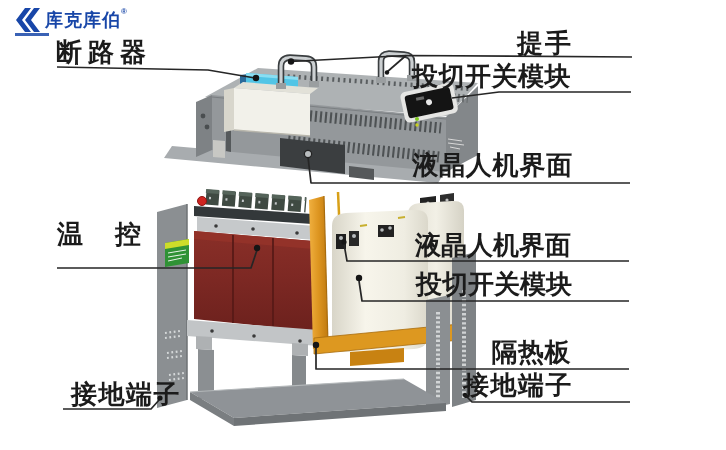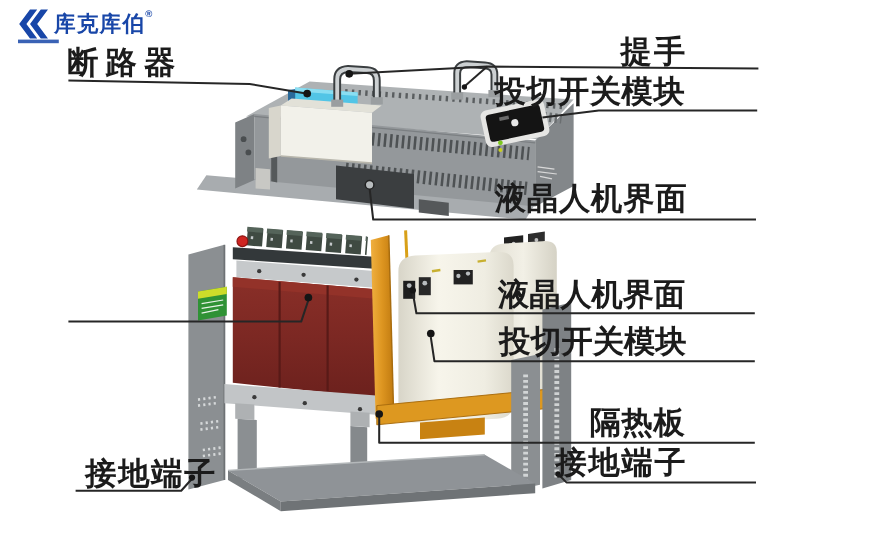--- a/index.html
+++ b/index.html
@@ -247,20 +247,21 @@
     <span class="brand">库克库伯</span>
     <span class="reg">®</span>
   </div>
   <div class="logo-strip"></div>
 
   <div class="callout c0">断路器</div>
   <div class="callout c1 c-right">提手</div>
   <div class="callout c2 c-right">投切开关模块</div>
   <div class="callout c3 c-right">液晶人机界面</div>
   <div class="callout c4">
+    <div>温　控</div>
   </div>
   <div class="callout c5 c-right">液晶人机界面</div>
   <div class="callout c6 c-right">投切开关模块</div>
   <div class="callout c7 c-right">隔热板</div>
   <div class="callout c8 c-right">接地端子</div>
   <div class="callout c9">接地端子</div>
 
 </div>
 
 </body></html>

